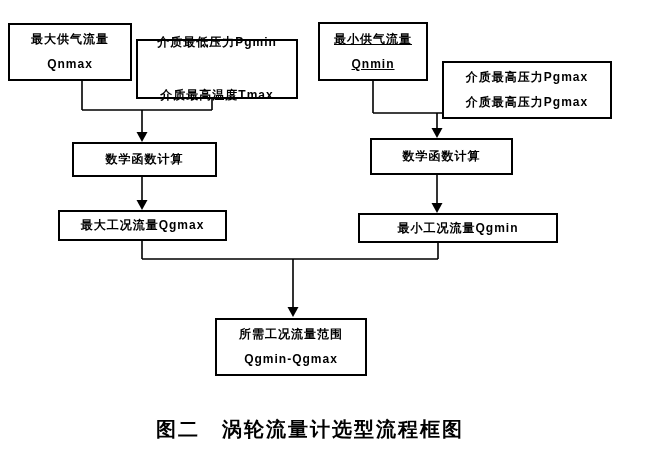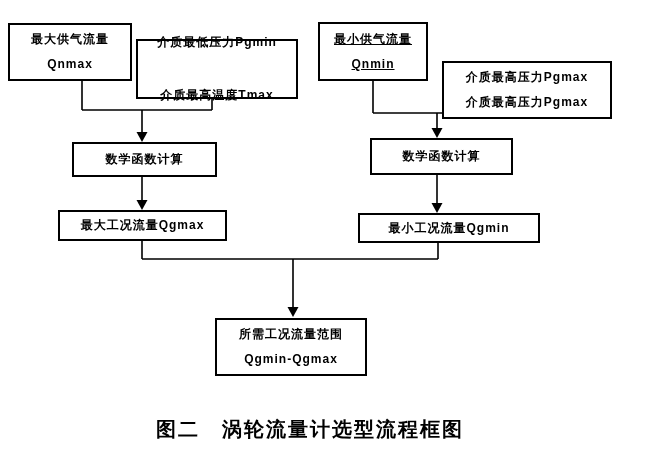--- a/index.html
+++ b/index.html
@@ -106,21 +106,21 @@
   </div>
 
   <div class="box" style="left:370px; top:138px; width:143px; height:37px;">
     <div>数学函数计算</div>
   </div>
 
   <div class="box" style="left:58px; top:210px; width:169px; height:31px;">
     <div>最大工况流量Qgmax</div>
   </div>
 
-  <div class="box" style="left:358px; top:213px; width:182px; height:30px;">
+  <div class="box" style="left:358px; top:213px; width:200px; height:30px;">
     <div>最小工况流量Qgmin</div>
   </div>
 
   <div class="box result" style="left:215px; top:318px; width:152px; height:58px;">
     <div>所需工况流量范围</div>
     <div>Qgmin-Qgmax</div>
   </div>
 
   <div class="caption">图二　涡轮流量计选型流程框图</div>
 

